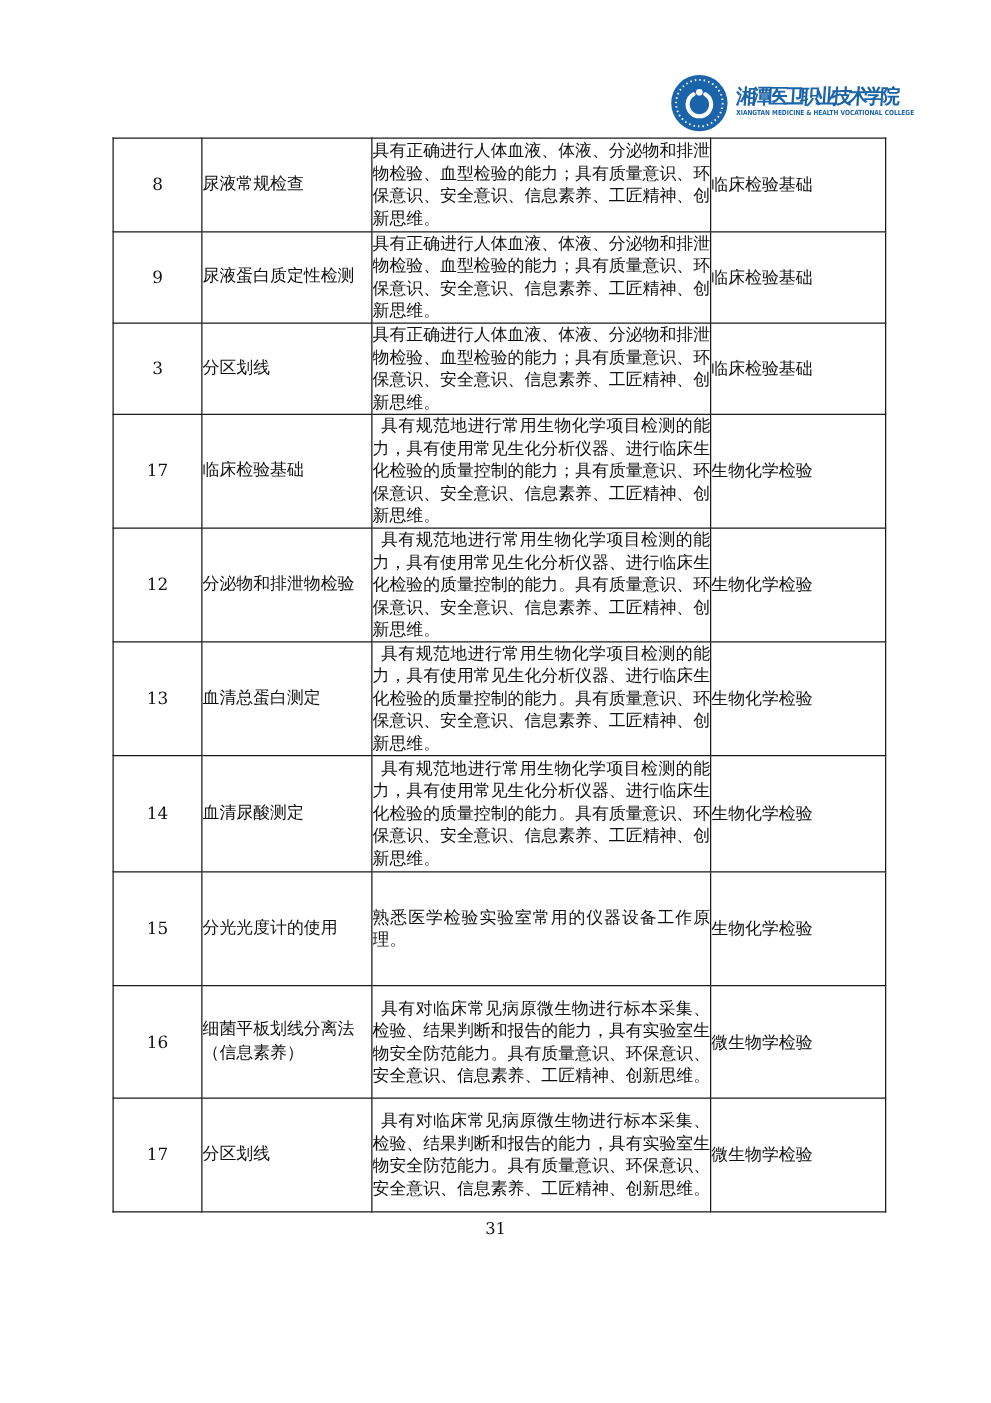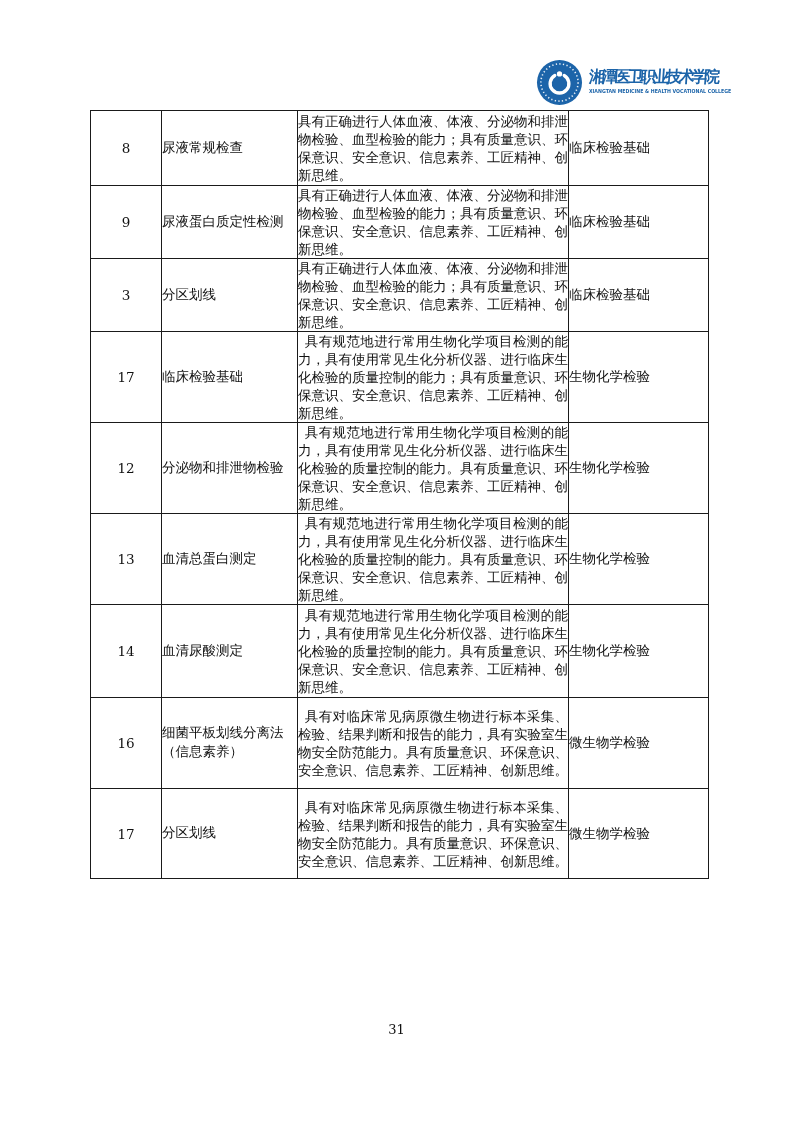--- a/index.html
+++ b/index.html
@@ -115,21 +115,21 @@
   tbody.comp-body tr:nth-child(5)  { height: 91px; }
   tbody.comp-body tr:nth-child(6)  { height: 91px; }
   tbody.comp-body tr:nth-child(7)  { height: 93px; }
   tbody.comp-body tr:nth-child(8)  { height: 91px; }
   tbody.comp-body tr:nth-child(9)  { height: 90px; }
   tbody.comp-body tr:nth-child(10) { height: 91px; }
 
   
   .page-number {
     position: absolute;
-    top: 1022px;
+    top: 976px;
     left: 0;
     width: 100%;
     text-align: center;
     font-size: 13px;
     color: #111111;
   }
 </style>
 </head>
 <body>
 
@@ -192,20 +192,26 @@
       <td class="cell-desc indent">具有规范地进行常用生物化学项目检测的能力，具有使用常见生化分析仪器、进行临床生化检验的质量控制的能力。具有质量意识、环保意识、安全意识、信息素养、工匠精神、创新思维。</td>
       <td class="cell-cat">生物化学检验</td>
     </tr>
         <tr>
       <td class="cell-no">14</td>
       <td class="cell-name">血清尿酸测定</td>
       <td class="cell-desc indent">具有规范地进行常用生物化学项目检测的能力，具有使用常见生化分析仪器、进行临床生化检验的质量控制的能力。具有质量意识、环保意识、安全意识、信息素养、工匠精神、创新思维。</td>
       <td class="cell-cat">生物化学检验</td>
     </tr>
         <tr>
+      <td class="cell-no">15</td>
+      <td class="cell-name">分光光度计的使用</td>
+      <td class="cell-desc">熟悉医学检验实验室常用的仪器设备工作原理。</td>
+      <td class="cell-cat">生物化学检验</td>
+    </tr>
+        <tr>
       <td class="cell-no">16</td>
       <td class="cell-name">细菌平板划线分离法（信息素养）</td>
       <td class="cell-desc indent">具有对临床常见病原微生物进行标本采集、检验、结果判断和报告的能力，具有实验室生物安全防范能力。具有质量意识、环保意识、安全意识、信息素养、工匠精神、创新思维。</td>
       <td class="cell-cat">微生物学检验</td>
     </tr>
         <tr>
       <td class="cell-no">17</td>
       <td class="cell-name">分区划线</td>
       <td class="cell-desc indent">具有对临床常见病原微生物进行标本采集、检验、结果判断和报告的能力，具有实验室生物安全防范能力。具有质量意识、环保意识、安全意识、信息素养、工匠精神、创新思维。</td>
       <td class="cell-cat">微生物学检验</td>

